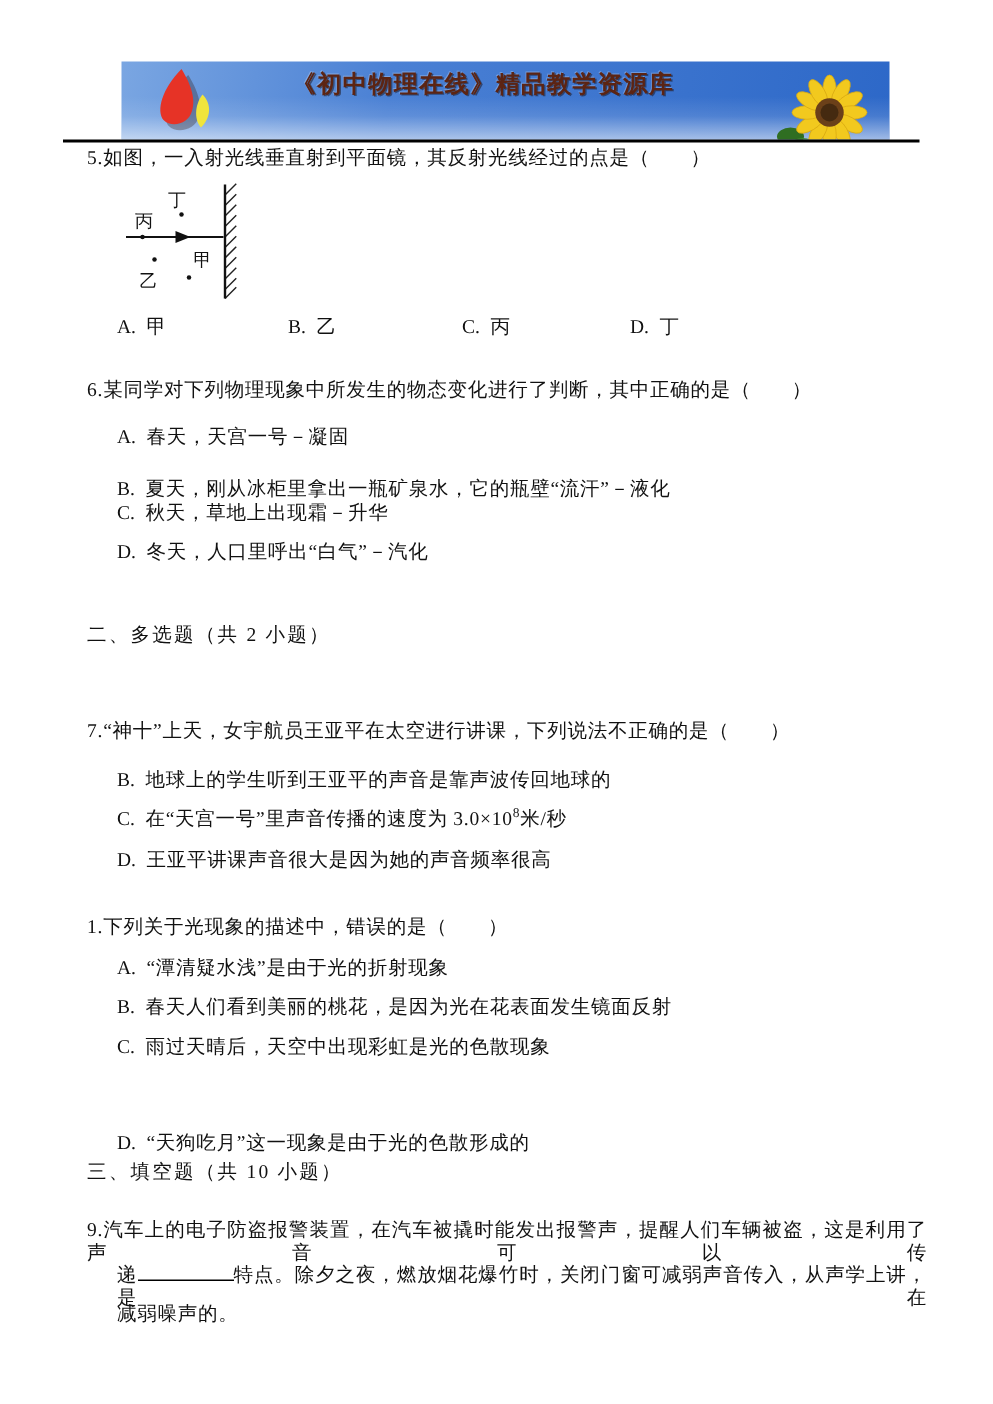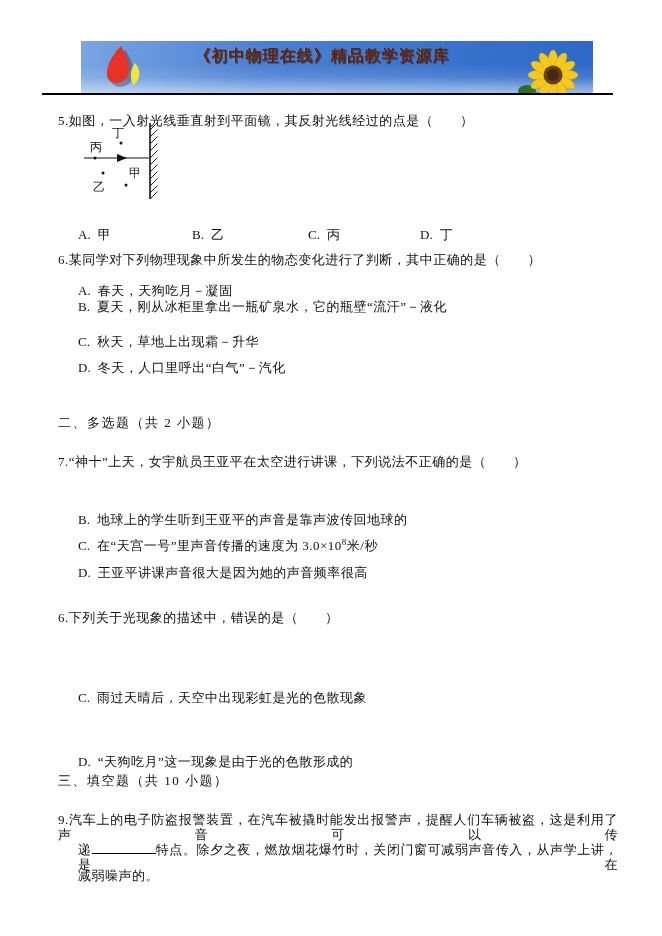--- a/index.html
+++ b/index.html
@@ -48,21 +48,21 @@
     position:absolute;left:58px;
     font-size:13px;line-height:15px;
     letter-spacing:0.5px;
     white-space:nowrap;
   }
   .opt-row{position:absolute;left:78px;font-size:13px;line-height:15px;letter-spacing:0.5px;white-space:nowrap;}
   .opt-label{display:inline-block;margin-right:7px;letter-spacing:0;}
   .section-head{letter-spacing:1.5px;}
   sup{font-size:9px;line-height:0;}
   
-  .q5opt{position:absolute;top:226px;font-size:13px;letter-spacing:0.5px;white-space:nowrap;}
+  .q5opt{position:absolute;top:209px;font-size:13px;letter-spacing:0.5px;white-space:nowrap;}
   
   .q9line{position:absolute;font-size:13px;line-height:15px;letter-spacing:0.5px;}
   .q9-just{text-align:justify;text-align-last:justify;}
   .blank{
     display:inline-block;width:64px;height:13px;
     border-bottom:1px solid #000;
     vertical-align:baseline;
   }
   
   .diagram-svg{position:absolute;left:72px;top:117px;}
@@ -98,21 +98,21 @@
         <ellipse cx="0" cy="-15" rx="4.5" ry="10" transform="rotate(270)"></ellipse>
         <ellipse cx="0" cy="-15" rx="4.5" ry="10" transform="rotate(300)"></ellipse>
         <ellipse cx="0" cy="-15" rx="4.5" ry="10" transform="rotate(330)"></ellipse>
       </g>
       <circle cx="0" cy="0" r="9.5" fill="#6b4019"></circle>
       <circle cx="0" cy="0" r="6" fill="#452a10"></circle>
     </svg>
   </div>
   <div class="divider"></div>
 
-  <div class="tline" style="top:113px">5.如图，一入射光线垂直射到平面镜，其反射光线经过的点是（　　）</div>
+  <div class="tline" style="top:97px">5.如图，一入射光线垂直射到平面镜，其反射光线经过的点是（　　）</div>
 
   <svg class="diagram-svg" width="95" height="88" viewBox="0 0 95 88">
 
     <g stroke="#222" stroke-width="1">
       <line x1="78" y1="13" x2="85.5" y2="5.5"></line>
       <line x1="78" y1="20" x2="85.5" y2="12.5"></line>
       <line x1="78" y1="27" x2="85.5" y2="19.5"></line>
       <line x1="78" y1="34" x2="85.5" y2="26.5"></line>
       <line x1="78" y1="41" x2="85.5" y2="33.5"></line>
       <line x1="78" y1="48" x2="85.5" y2="40.5"></line>
@@ -137,33 +137,35 @@
     <text x="63" y="60" text-anchor="middle">甲</text>
     <text x="27" y="74" text-anchor="middle">乙</text>
   </svg>
 
   <div class="q5opt" style="left:78px"><span class="opt-label">A.</span><span>甲</span></div>
   <div class="q5opt" style="left:192px"><span class="opt-label">B.</span><span>乙</span></div>
   <div class="q5opt" style="left:308px"><span class="opt-label">C.</span><span>丙</span></div>
   <div class="q5opt" style="left:420px"><span class="opt-label">D.</span><span>丁</span></div>
 
   <div class="tline" style="top:252px">6.某同学对下列物理现象中所发生的物态变化进行了判断，其中正确的是（　　）</div>
-  <div class="opt-row" style="top:283px"><span class="opt-label">A.</span><span>春天，天狗吃月－凝固</span></div>
-  <div class="opt-row" style="top:299px"><span class="opt-label">B.</span><span>夏天，刚从冰柜里拿出一瓶矿泉水，它的瓶壁“流汗”－液化</span></div>
+  <div class="opt-row" style="top:283px"><span class="opt-label">A.</span><span>春天，天宫一号－凝固</span></div>
+  <div class="opt-row" style="top:318px"><span class="opt-label">B.</span><span>夏天，刚从冰柜里拿出一瓶矿泉水，它的瓶壁“流汗”－液化</span></div>
   <div class="opt-row" style="top:360px"><span class="opt-label">D.</span><span>冬天，人口里呼出“白气”－汽化</span></div>
   <div class="opt-row" style="top:334px"><span class="opt-label">C.</span><span>秋天，草地上出现霜－升华</span></div>
 
   <div class="tline section-head" style="top:415px">二、多选题（共 2 小题）</div>
 
-  <div class="tline" style="top:454px">7.“神十”上天，女宇航员王亚平在太空进行讲课，下列说法不正确的是（　　）</div>
+  <div class="tline" style="top:479px">7.“神十”上天，女宇航员王亚平在太空进行讲课，下列说法不正确的是（　　）</div>
   <div class="opt-row" style="top:512px"><span class="opt-label">B.</span><span>地球上的学生听到王亚平的声音是靠声波传回地球的</span></div>
   <div class="opt-row" style="top:538px"><span class="opt-label">C.</span><span>在“天宫一号”里声音传播的速度为 3.0×10</span><sup>8</sup><span>米/秒</span></div>
   <div class="opt-row" style="top:565px"><span class="opt-label">D.</span><span>王亚平讲课声音很大是因为她的声音频率很高</span></div>
 
-  <div class="tline" style="top:610px">6.下列关于光现象的描述中，错误的是（　　）</div>
+  <div class="tline" style="top:610px">1.下列关于光现象的描述中，错误的是（　　）</div>
+  <div class="opt-row" style="top:637px"><span class="opt-label">A.</span><span>“潭清疑水浅”是由于光的折射现象</span></div>
+  <div class="opt-row" style="top:663px"><span class="opt-label">B.</span><span>春天人们看到美丽的桃花，是因为光在花表面发生镜面反射</span></div>
   <div class="opt-row" style="top:690px"><span class="opt-label">C.</span><span>雨过天晴后，天空中出现彩虹是光的色散现象</span></div>
   <div class="opt-row" style="top:754px"><span class="opt-label">D.</span><span>“天狗吃月”这一现象是由于光的色散形成的</span></div>
 
   <div class="tline section-head" style="top:773px">三、填空题（共 10 小题）</div>
 
   <div class="q9line q9-just" style="left:58px;top:812px;width:560px">9.汽车上的电子防盗报警装置，在汽车被撬时能发出报警声，提醒人们车辆被盗，这是利用了声音可以传</div>
   <div class="q9line q9-just" style="left:78px;top:840px;width:540px"><span>递</span><span class="blank"></span><span>特点。除夕之夜，燃放烟花爆竹时，关闭门窗可减弱声音传入，从声学上讲，是在</span></div>
   <div class="q9line" style="left:78px;top:868px">减弱噪声的。</div>
 
 </div>

